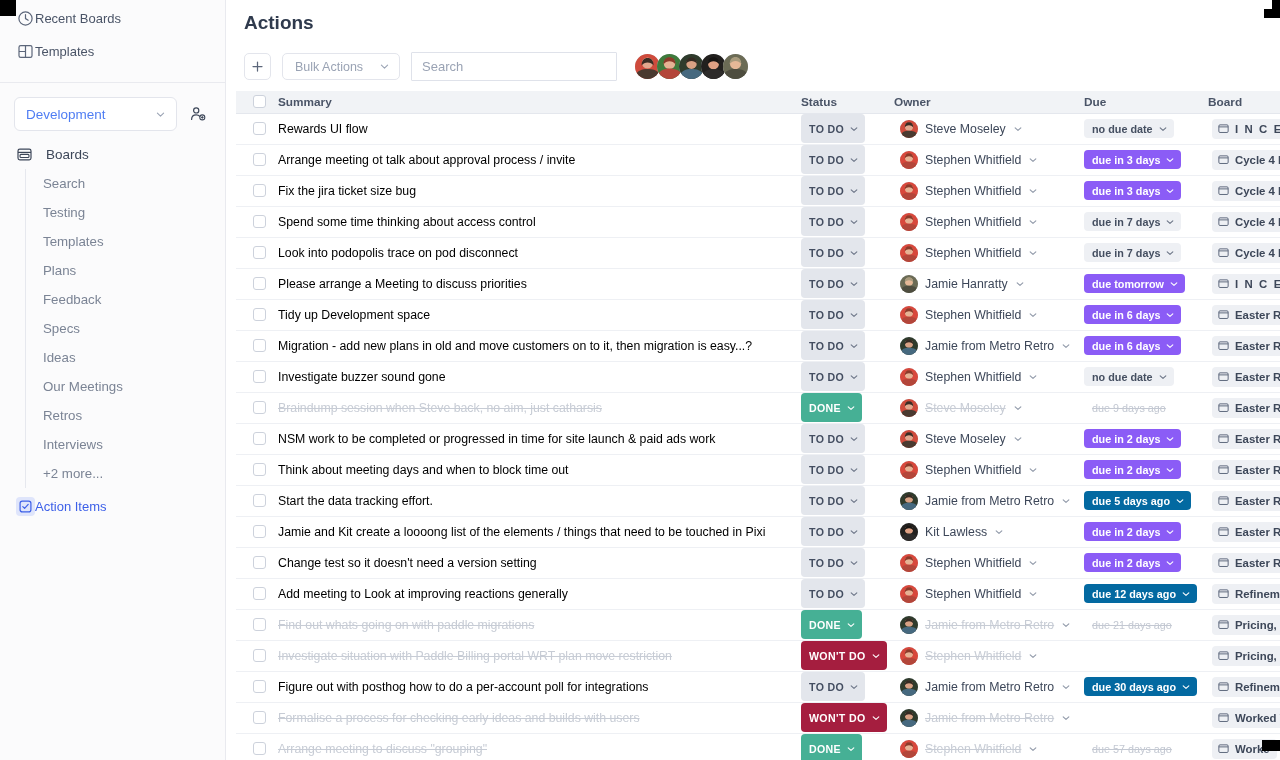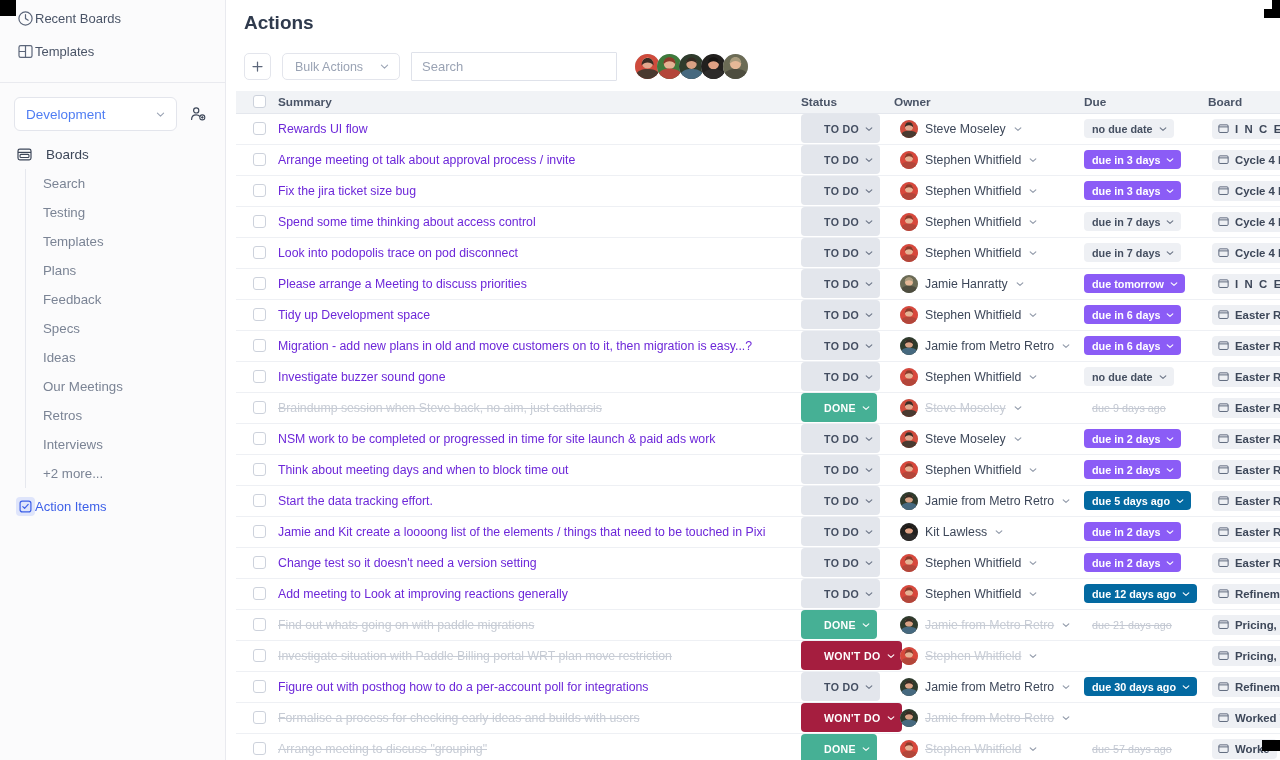--- a/index.html
+++ b/index.html
@@ -130,27 +130,27 @@
   col.c-sum { width: 523px; }
   col.c-sta { width: 93px; }
   col.c-own { width: 190px; }
   col.c-due { width: 124px; }
   col.c-brd { width: 90px; }
 
   .chk {
     width: 13px; height: 13px; border: 1.4px solid #cdd2dc; border-radius: 3px;
     background: #ffffff; display: block; margin-left: 17px; cursor: pointer;
   }
-  .sum-cell { padding-left: 9px; color: #6d28d9; white-space: nowrap; overflow: hidden; }
+  .sum-cell { padding-left: 9px; color: #000000; white-space: nowrap; overflow: hidden; }
   .th-pad { padding-left: 9px; }
   .th-pad2 { padding-left: 6px; }
 
   .pill {
     display: inline-flex; align-items: center; gap: 5px;
-    height: 29px; border-radius: 4px; padding: 0 6px 0 23px;
+    height: 29px; border-radius: 4px; padding: 0 6px 0 8px;
     font-size: 10.6px; font-weight: 700; letter-spacing: .35px;
     white-space: nowrap; cursor: pointer;
   }
   .pill.status-todo  { background: #e3e6ec; color: #434d60; }
   .pill.status-done  { background: #46b095; color: #ffffff; }
   .pill.status-wont  { background: #a51e3f; color: #ffffff; }
 
   .due {
     display: inline-flex; align-items: center; gap: 5px;
     height: 19px; border-radius: 4px; padding: 0 6px 0 8px;

